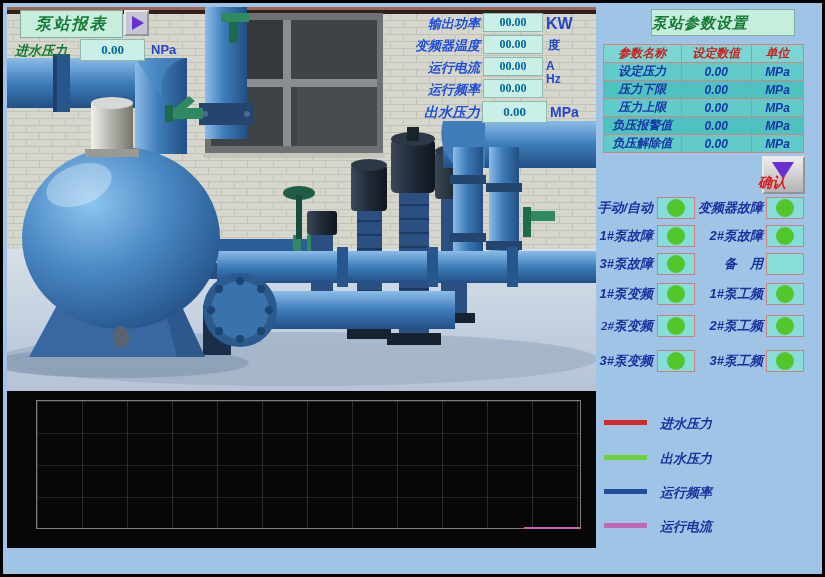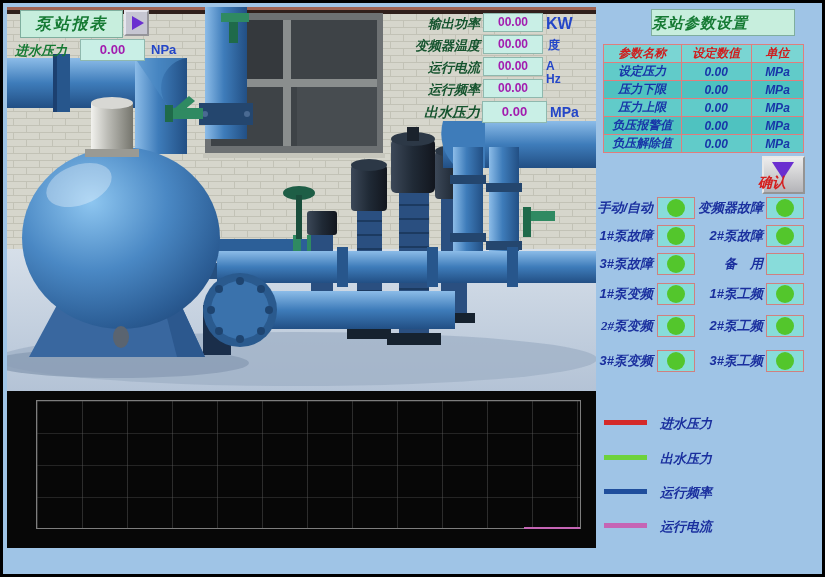--- a/index.html
+++ b/index.html
@@ -7,26 +7,26 @@
     position:relative;width:825px;height:577px;box-sizing:border-box;
     background:#9fc4e6;border:3px solid #000000;outline:2px solid #1c3c6e;
     overflow:hidden;
     font-family:"Liberation Sans","DejaVu Sans",sans-serif;
   }
   .abs{position:absolute;}
   
   .mintbox{background:#c7eedd;border:1px solid #7fae9e;}
   .lbl{font-weight:bold;font-style:italic;white-space:nowrap;}
   .lbl-green{color:#157a33;}
-  .lbl-blue{color:#14532d;}
+  .lbl-blue{color:#1d4ed8;}
   .lbl-navy{color:#1a2f9e;}
   .valbox{
     background:#c9efe6;border:1px solid #8fb8ae;
-    font-family:Liberation Sans, sans-serif;
-    font-weight:bold;color:#a21caf;text-align:center;
+    font-family:Liberation Serif, serif;
+    font-weight:bold;color:#0369a1;text-align:center;
   }
   .unit{font-weight:bold;color:#2446c8;font-size:13px;white-space:nowrap;}
   #report-btn{
     left:17px;top:7px;width:101px;height:26px;line-height:26px;text-align:center;
     font-size:16px;letter-spacing:2px;cursor:pointer;
   }
   #play-btn{
     left:121px;top:7px;width:25px;height:26px;background:#c6c6d2;
     border:2px outset #e6e6ee;box-sizing:border-box;cursor:pointer;
   }

